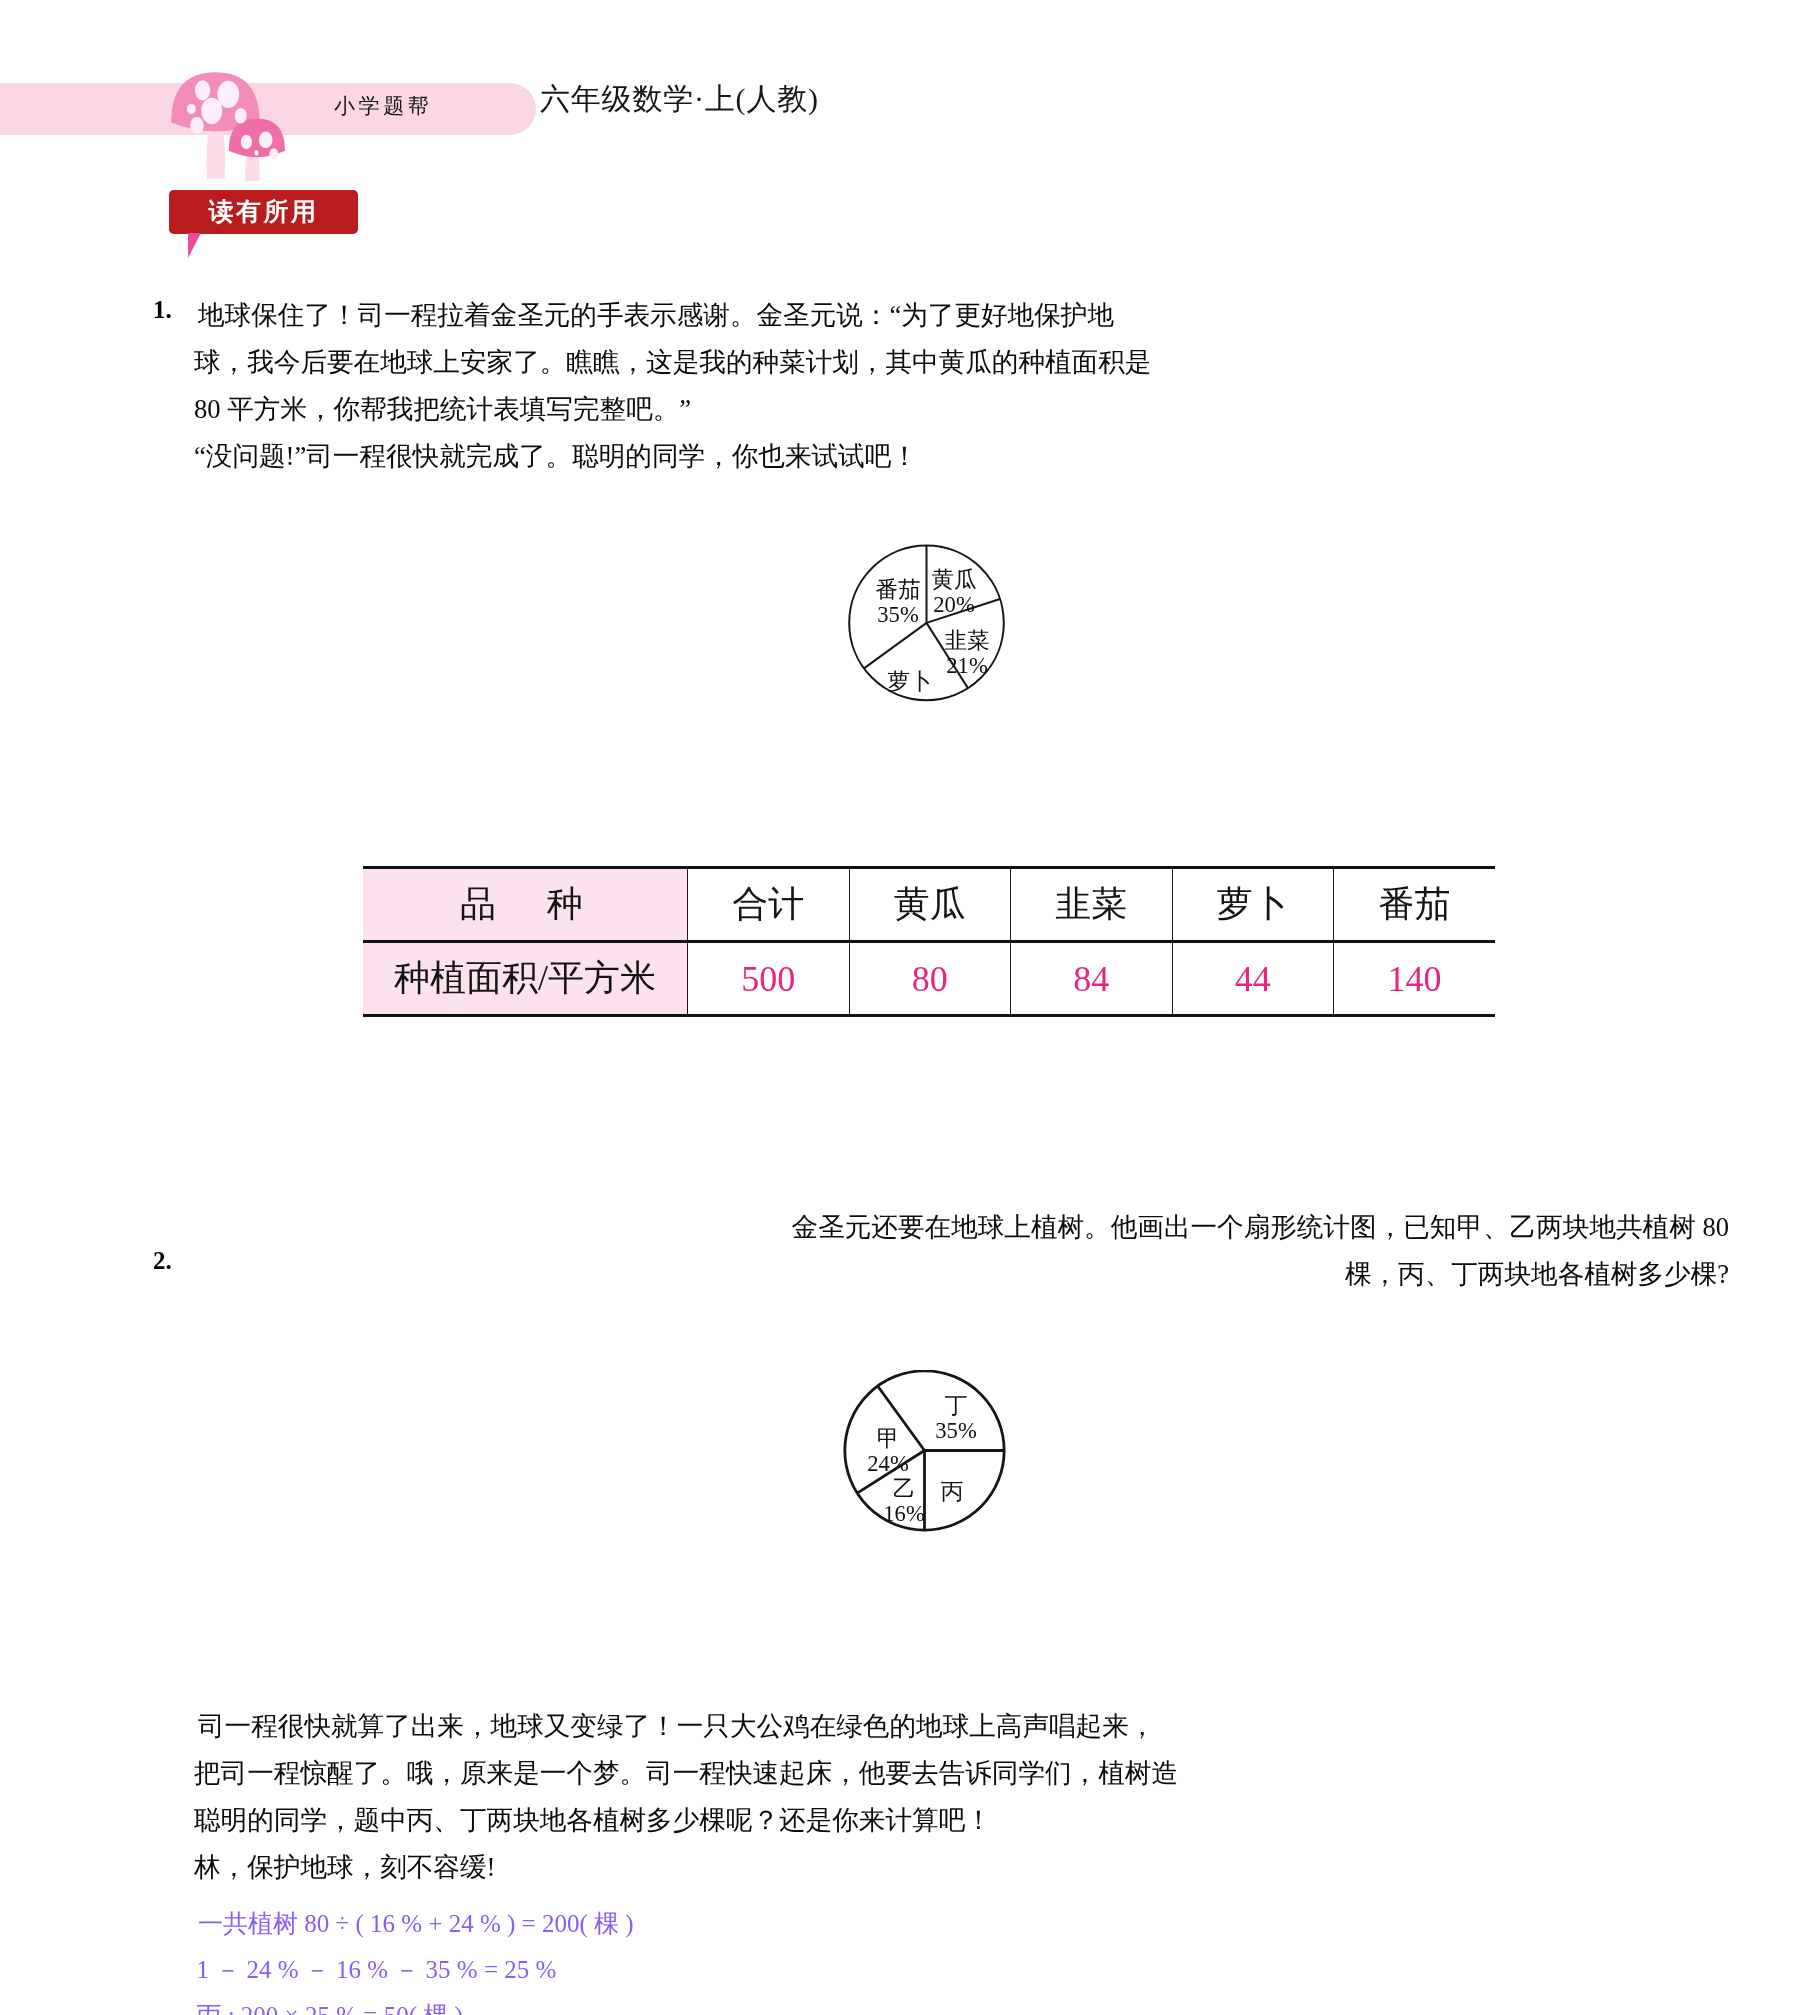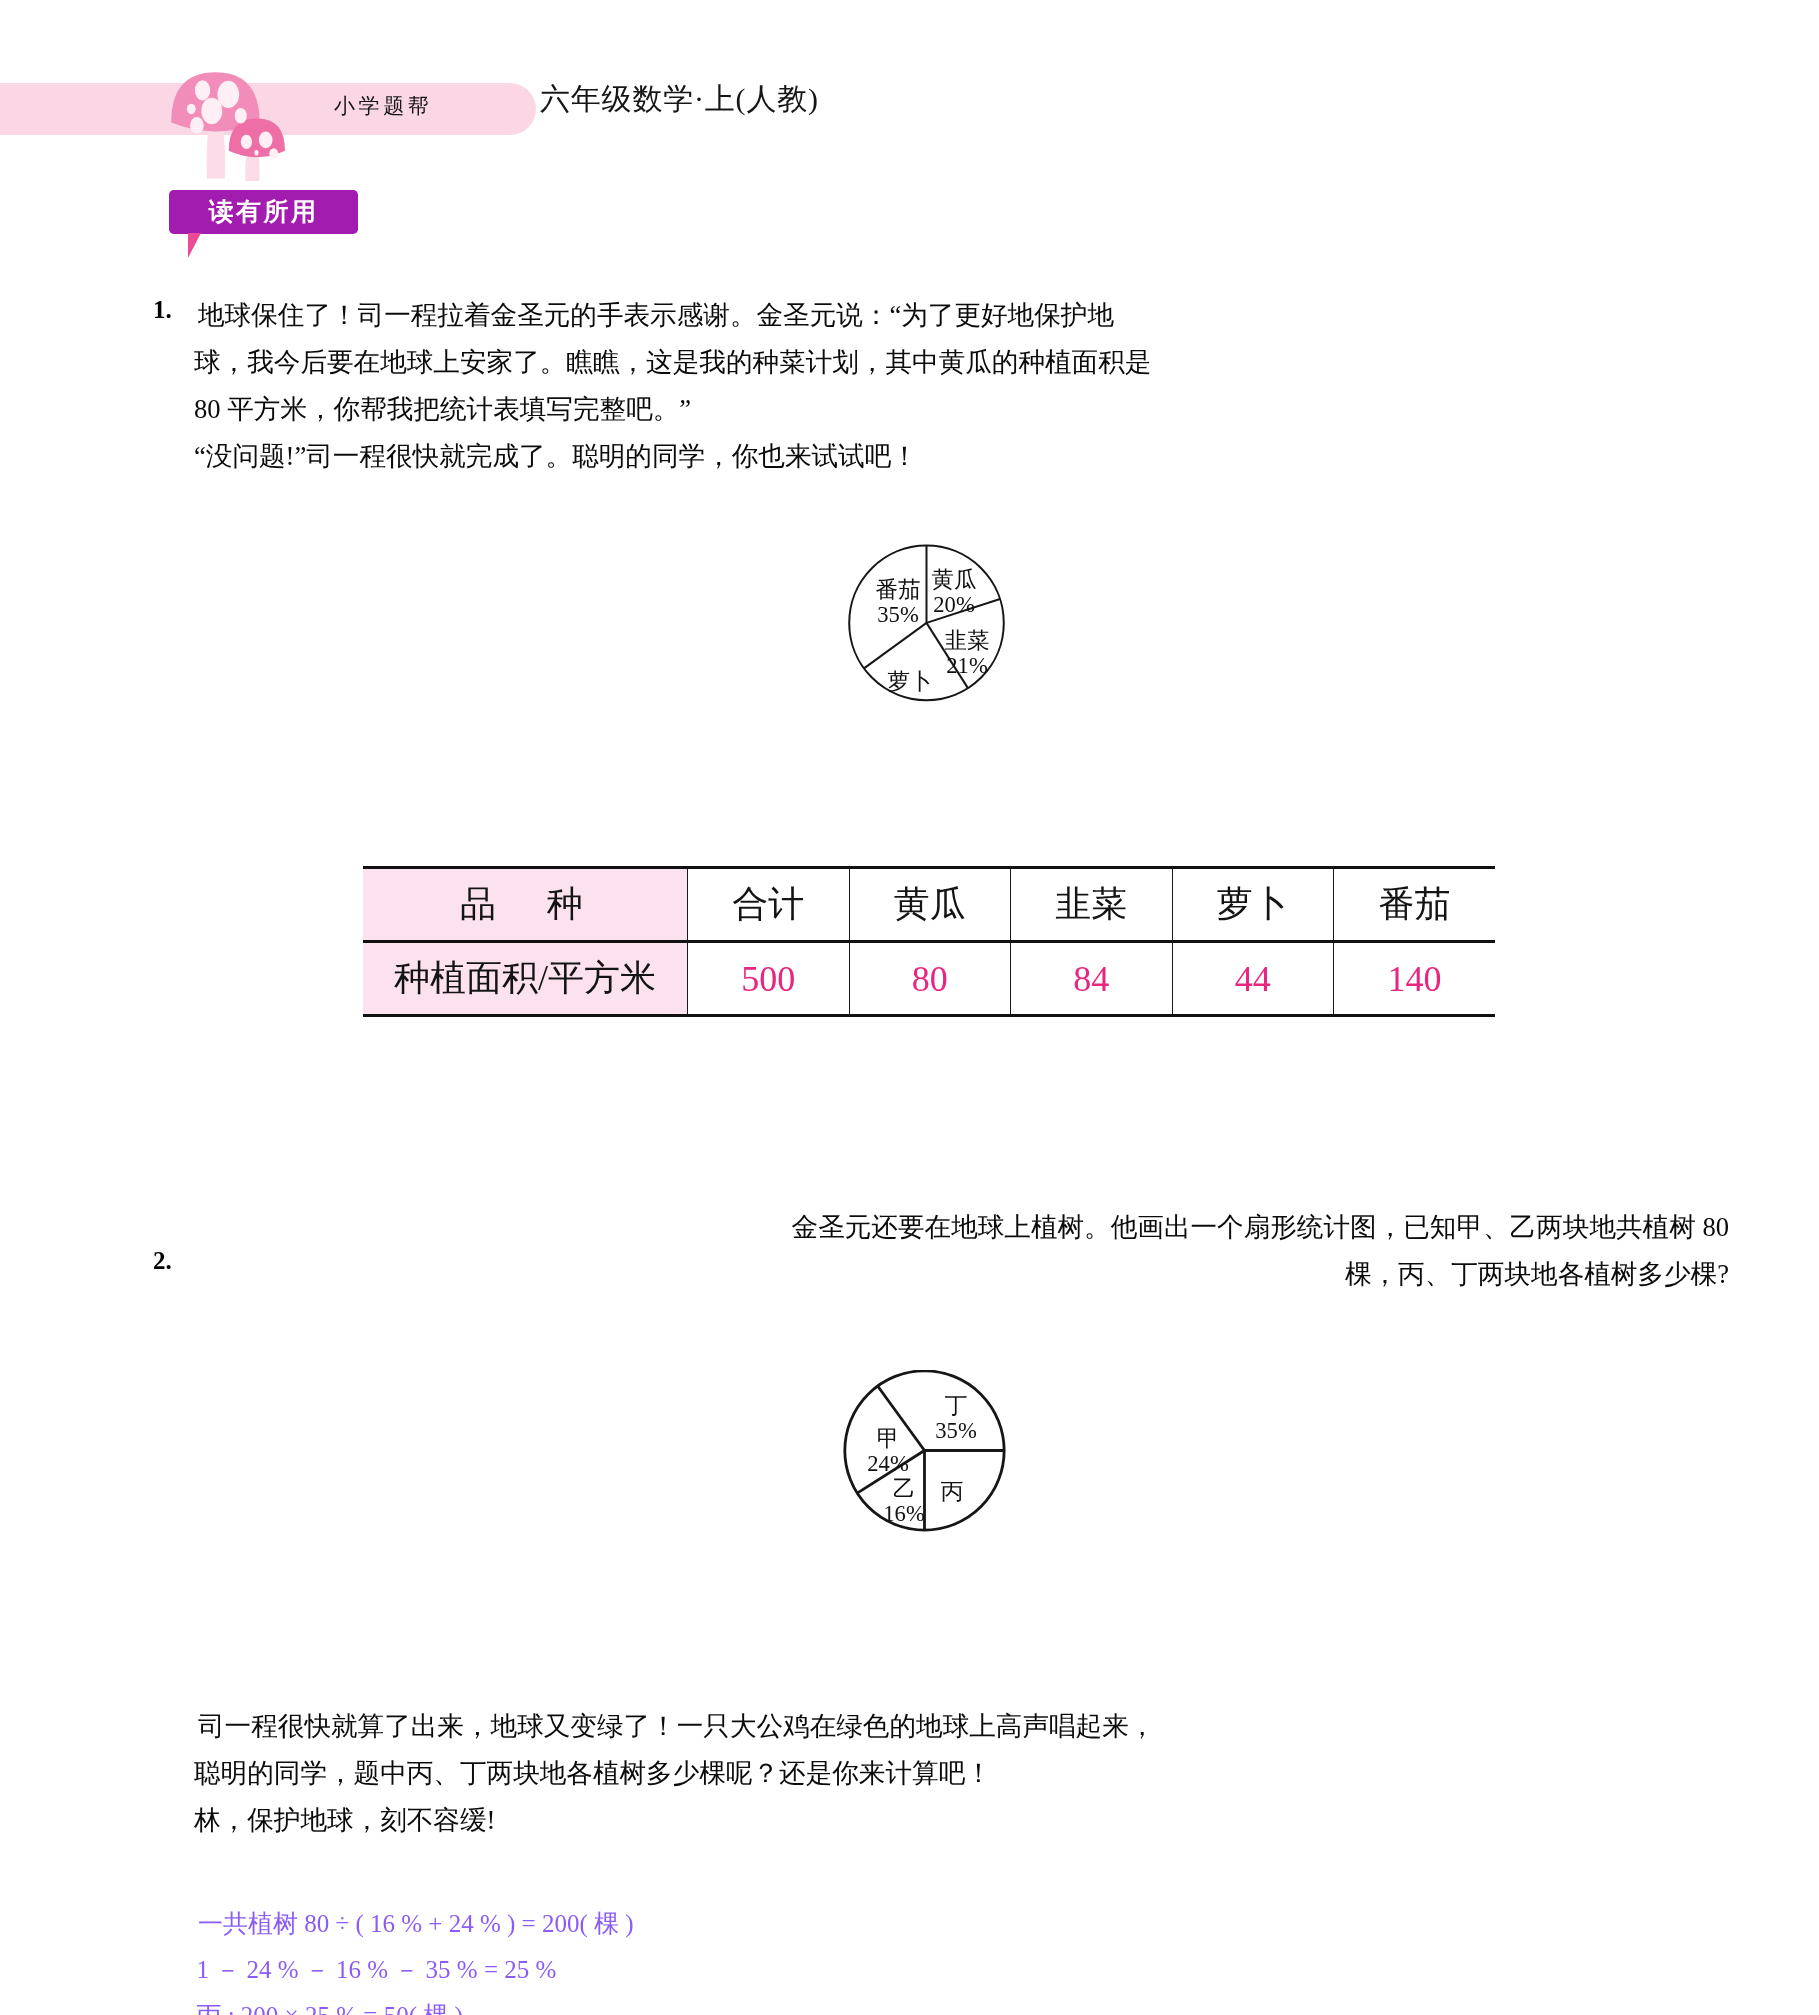--- a/index.html
+++ b/index.html
@@ -43,21 +43,21 @@
     white-space: nowrap;
   }
 
   
   .section-badge {
     position: absolute;
     left: 169px;
     top: 190px;
     width: 189px;
     height: 44px;
-    background: #a21caf;
+    background: #b91c1c;
     border-radius: 4.8px;
     color: #ffffff;
     font-size: 25px;
     font-weight: bold;
     letter-spacing: 2.4px;
     text-align: center;
     line-height: 44px;
     font-family: "DejaVu Sans", "Liberation Sans", sans-serif;
   }
   .section-badge::after {
@@ -250,20 +250,21 @@
   <div class="pie-label" style="left:62px; top:131px;">
     <span>乙</span><br><span>16%</span>
   </div>
   <div class="pie-label" style="left:46px; top:81px;">
     <span>甲</span><br><span>24%</span>
   </div>
 </div>
 
 <div class="q-block" style="left:198px; top:1703px; width:1531px;">
   <div class="line">司一程很快就算了出来，地球又变绿了！一只大公鸡在绿色的地球上高声唱起来，</div>
+  <div class="line" style="margin-left:-4px;">把司一程惊醒了。哦，原来是一个梦。司一程快速起床，他要去告诉同学们，植树造</div>
   <div class="line" style="margin-left:-4px;">聪明的同学，题中丙、丁两块地各植树多少棵呢？还是你来计算吧！</div>
   <div class="line" style="margin-left:-4px;">林，保护地球，刻不容缓!</div>
 </div>
 
 <div class="q-block" style="left:198px; top:1901px; width:1531px;">
   <div class="pink-line">一共植树 80 ÷ ( 16 % + 24 % ) = 200( 棵 )</div>
   <div class="pink-line" style="margin-left:-1.6px;">1 － 24 % － 16 % － 35 % = 25 %</div>
   <div class="pink-line" style="margin-left:-1.6px;">丙 : 200 × 25 % = 50( 棵 )</div>
 
 </div>

